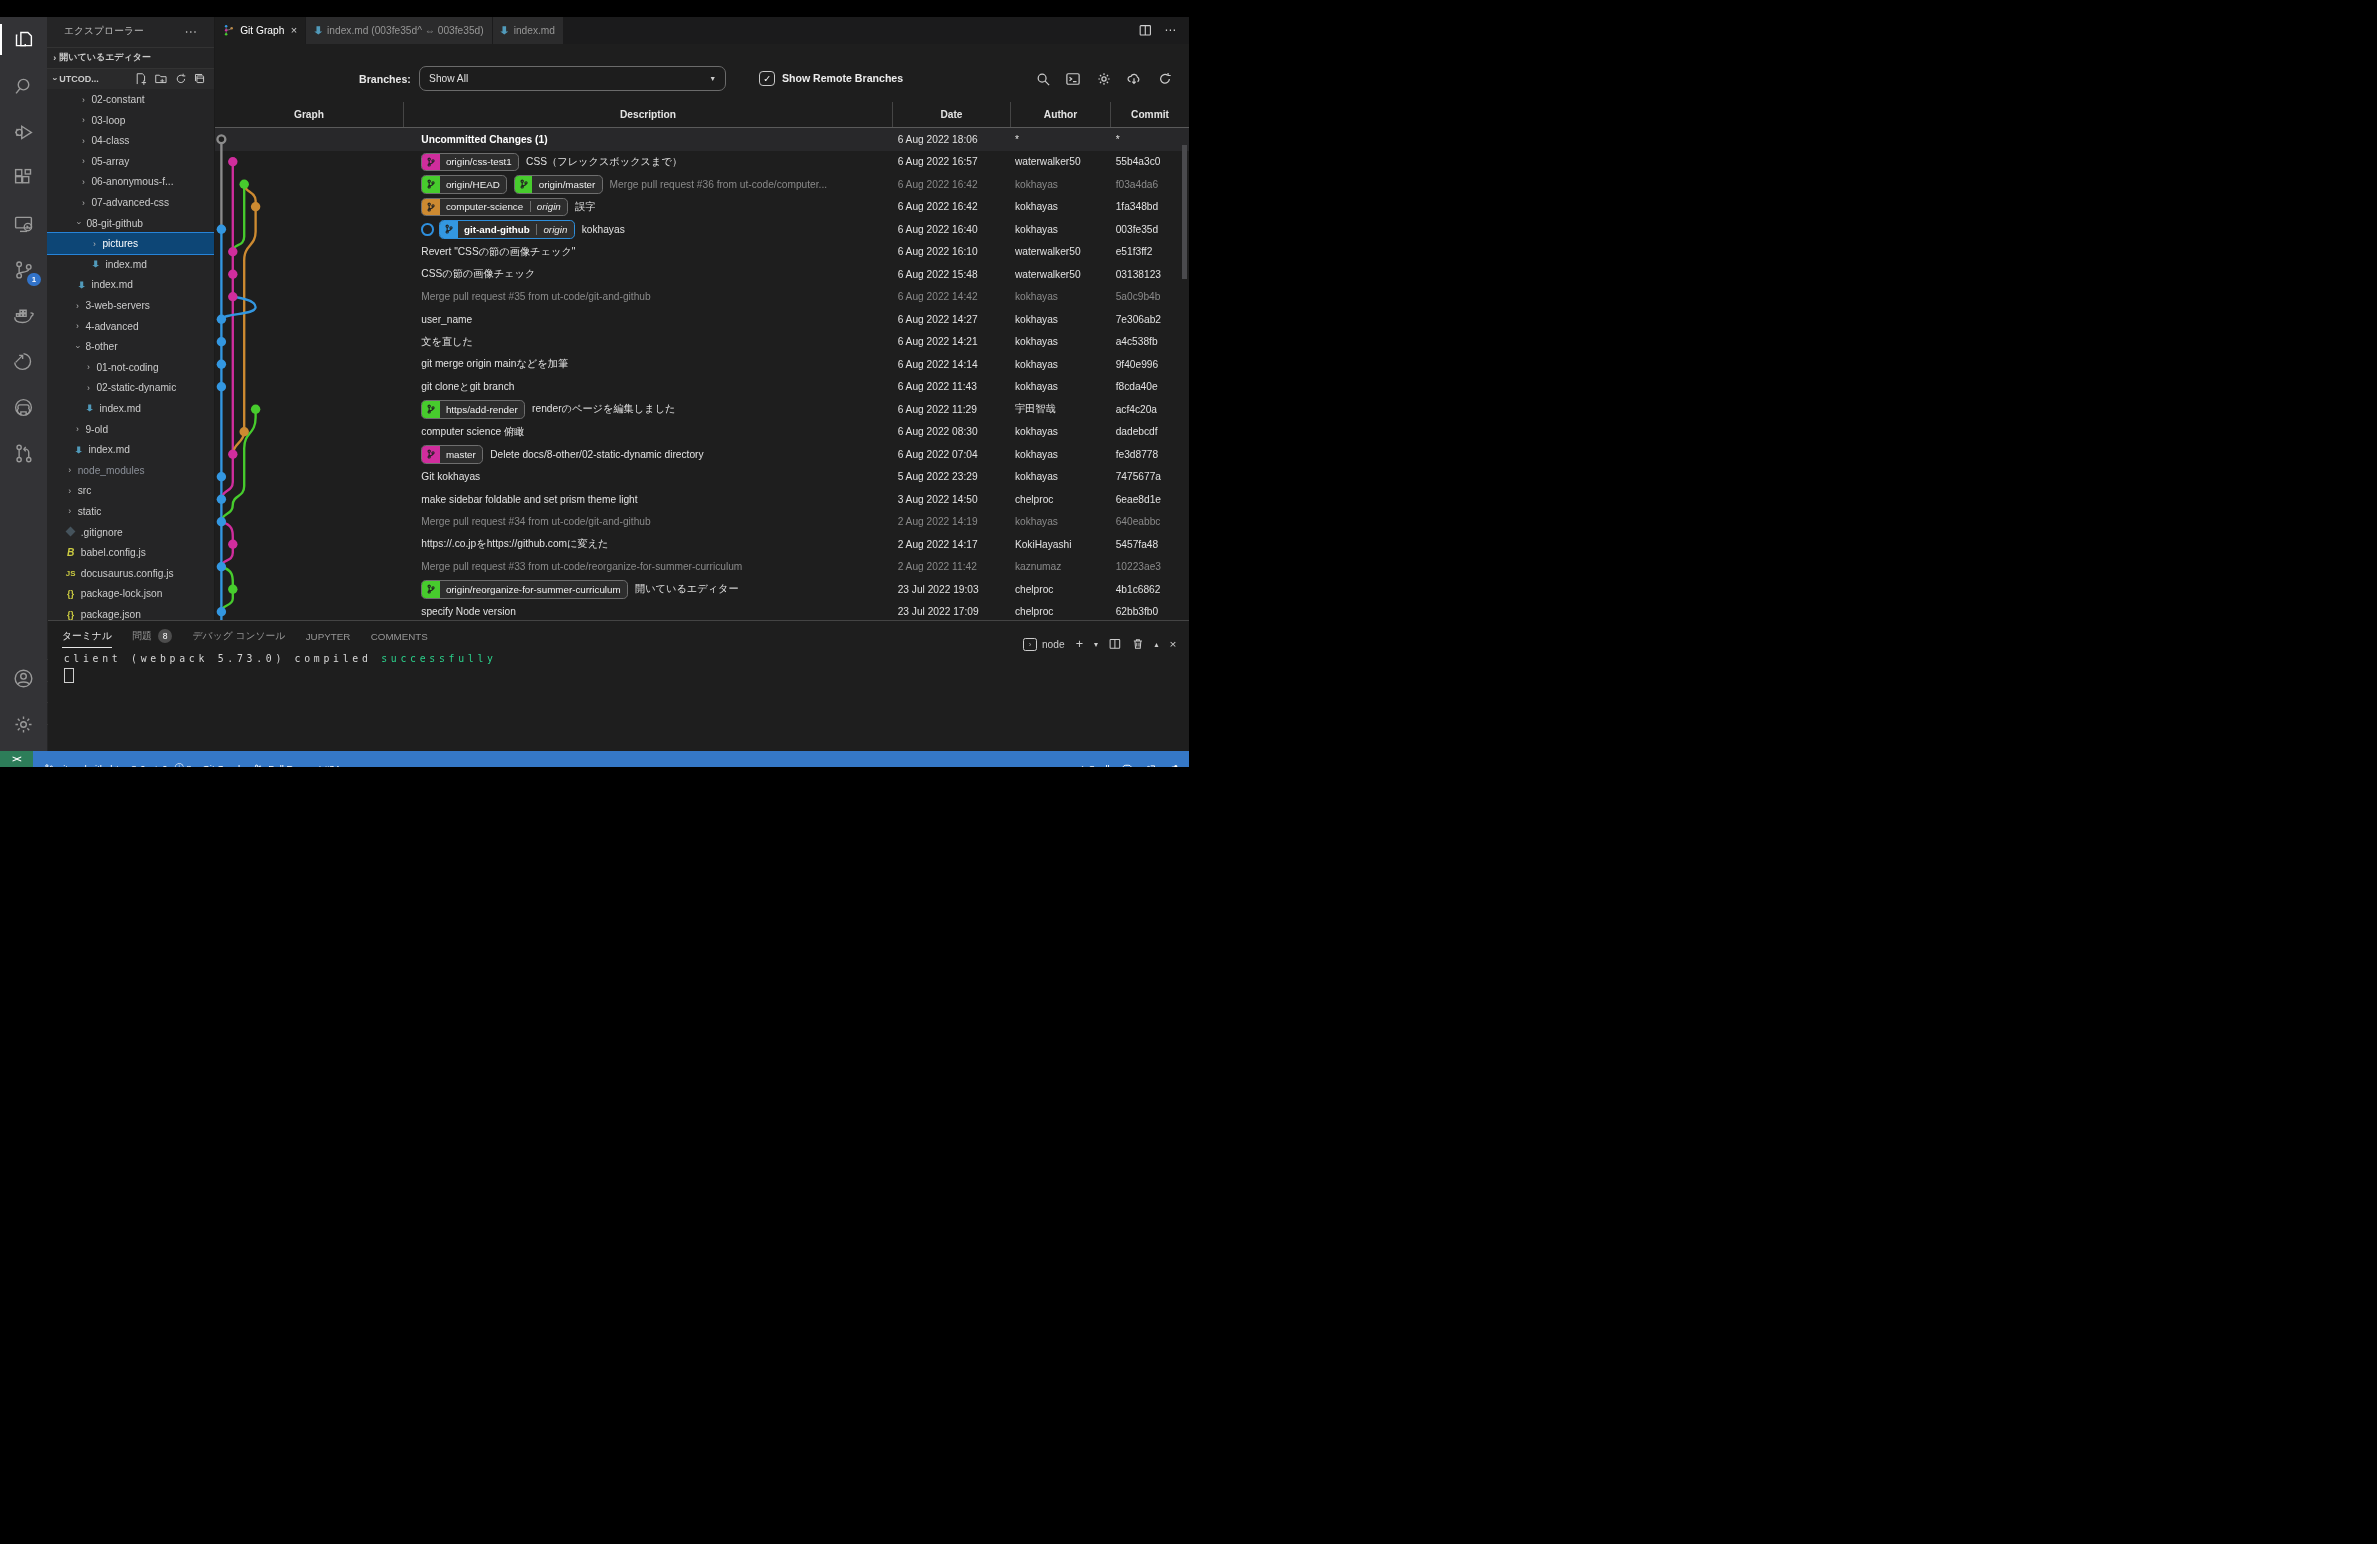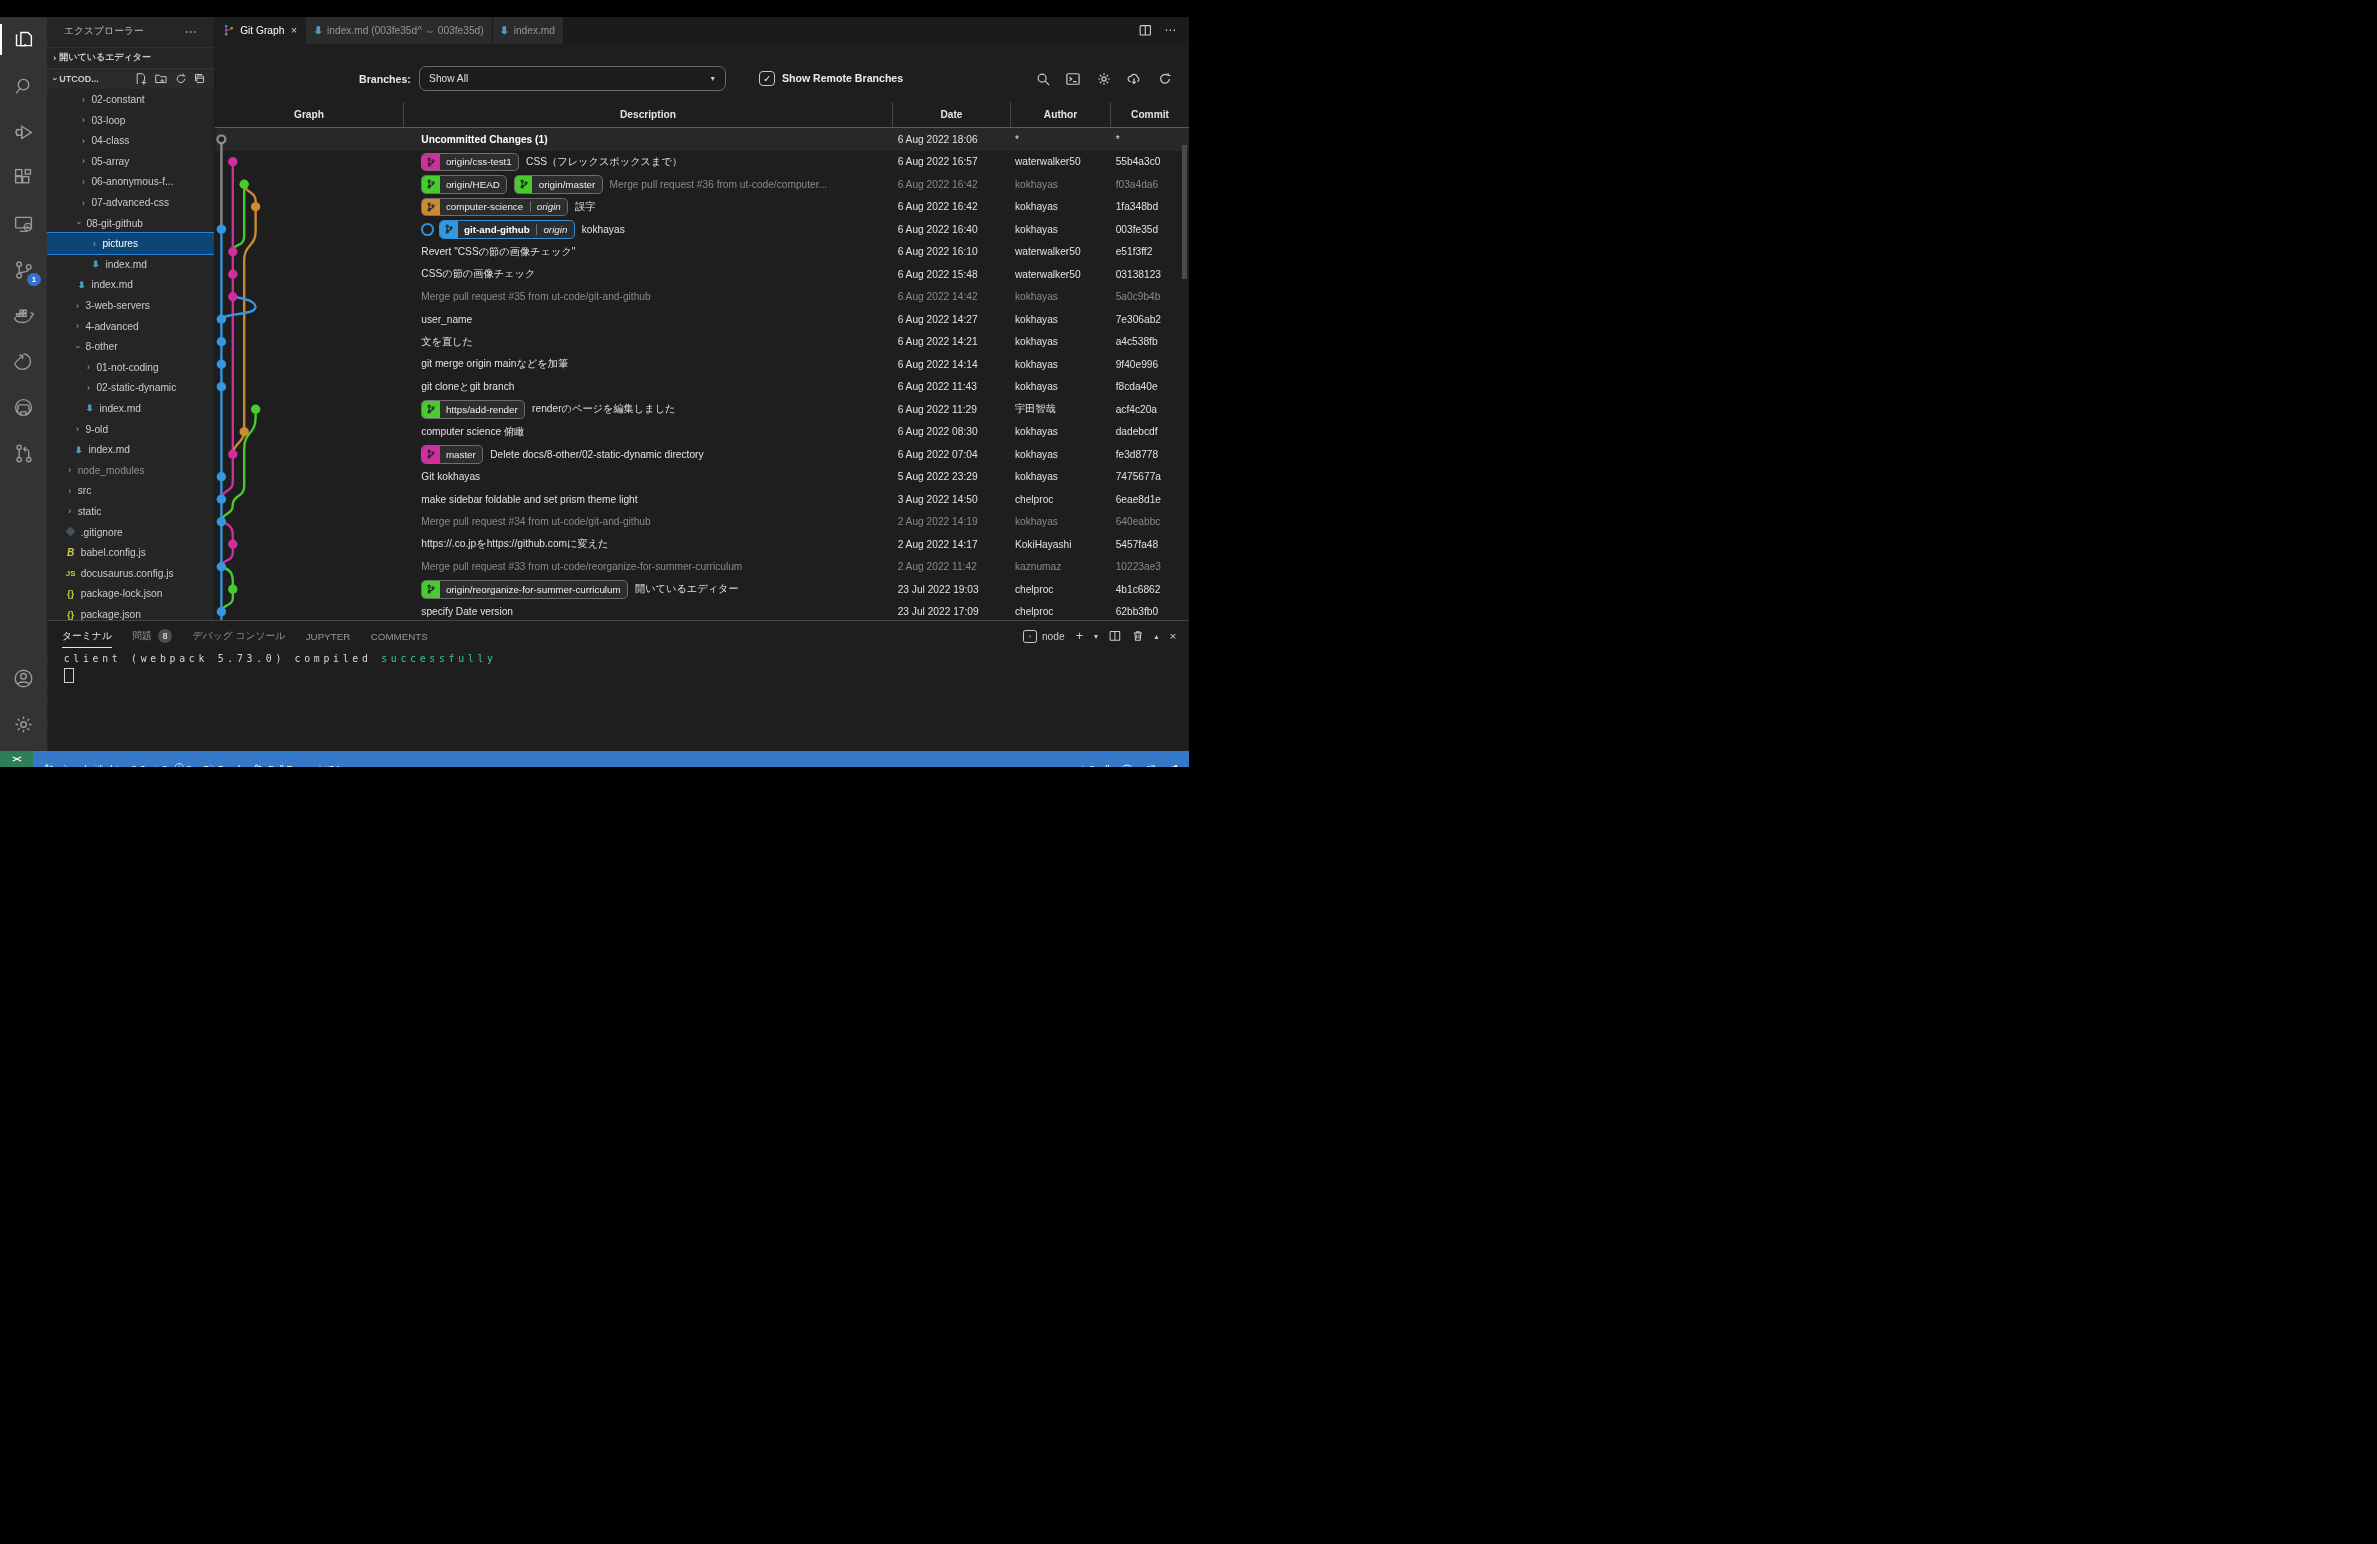--- a/index.html
+++ b/index.html
@@ -78,21 +78,21 @@
   .badge .bseg{padding:0 6.3px;color:#e8e8e8;font-size:9.8px;font-style:italic;border-left:0.8px solid #6e6e6e;}
   .badge.hl{border:1.2px solid #2e8fdd;}
   .badge.hl .blbl{font-weight:bold;color:#fff;}
   .ggrow .msg{overflow:hidden;text-overflow:ellipsis;}
   .ggrow.first .msg{font-weight:bold;color:#fff;}
   #graphsvg{position:absolute;left:0;top:0;pointer-events:none;}
   .vscroll{position:absolute;right:1.6px;top:17.3px;width:5.5px;height:134px;background:#4a4a4d;border-radius:0px;}
   
   .panel{position:absolute;left:48px;right:0;top:620px;height:131px;background:#1e1e1e;border-top:0.8px solid #444;
          box-sizing:border-box;}
-  .ptabs{height:30px;display:flex;align-items:center;padding-left:14px;font-size:9.8px;color:#969696;}
+  .ptabs{height:30px;display:flex;align-items:flex-end;padding-left:14px;font-size:9.8px;color:#969696;}
   .ptab{margin-right:20.4px;display:flex;align-items:center;height:100%;cursor:pointer;position:relative;}
   .ptab.active{color:#e7e7e7;}
   .ptab.active:after{content:"";position:absolute;bottom:3.1px;left:0;right:0;height:1.2px;background:#e7e7e7;}
   .pbadge{background:#4d4d4d;color:#fff;border-radius:7px;min-width:14px;height:14px;line-height:14px;
           text-align:center;font-size:8.6px;margin-left:6.3px;}
   .ptab-icons{margin-left:auto;display:flex;align-items:center;gap:11px;padding-right:12.6px;color:#cccccc;font-size:10.2px;}
   .ptab-icons svg{width:11.8px;height:11.8px;stroke:#cccccc;fill:none;stroke-width:1.4;}
   .node-pick{display:flex;align-items:center;gap:4.7px;padding-left:38px;}
   .node-pick .term{width:12.6px;height:11px;border:0.8px solid #ccc;border-radius:2.4px;font-size:6.3px;display:flex;
                    align-items:center;justify-content:center;color:#ccc;}
@@ -764,21 +764,21 @@
             </span>
             <span class="msg">開いているエディター</span>
           </div>
           <div class="c-date">23 Jul 2022 19:03</div>
           <div class="c-auth">chelproc</div>
           <div class="c-hash">4b1c6862</div>
         </div>
         <div class="ggrow">
           <div class="c-graph"></div>
           <div class="c-desc">
-            <span class="msg">specify Date version</span>
+            <span class="msg">specify Node version</span>
           </div>
           <div class="c-date">23 Jul 2022 17:09</div>
           <div class="c-auth">chelproc</div>
           <div class="c-hash">62bb3fb0</div>
         </div>
       </div>
   </div>
 </div>
 
 <div class="panel">

